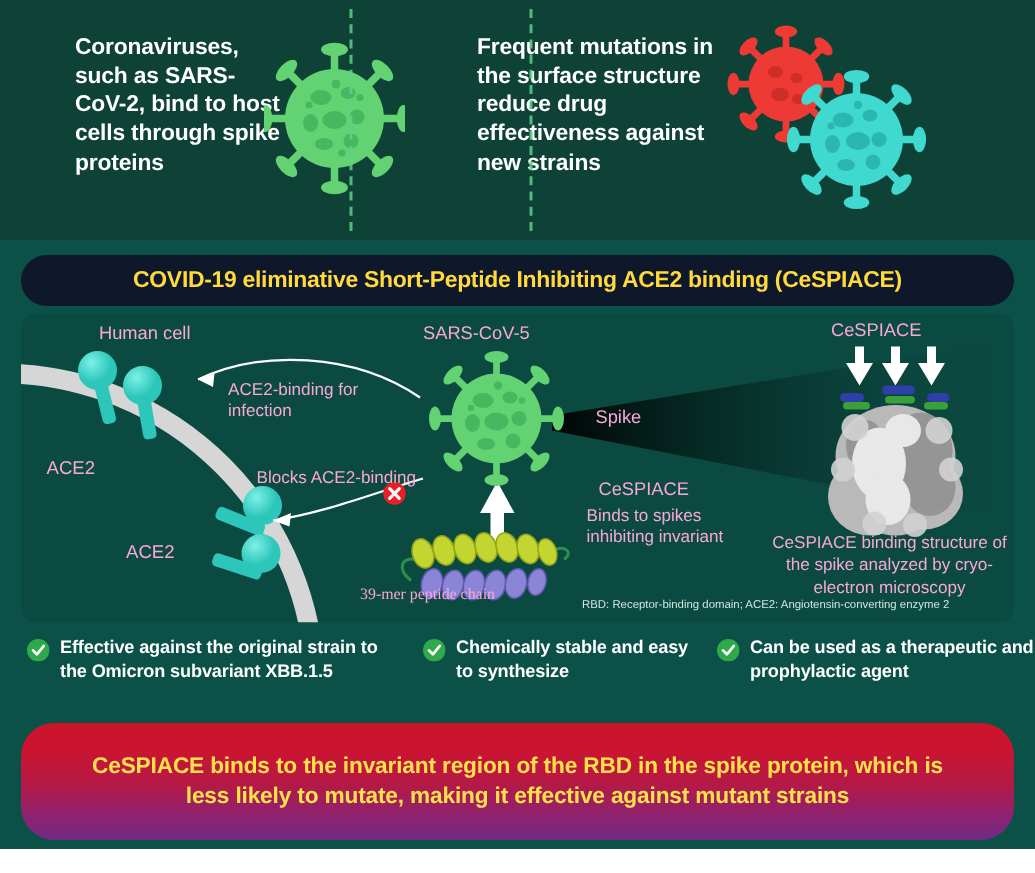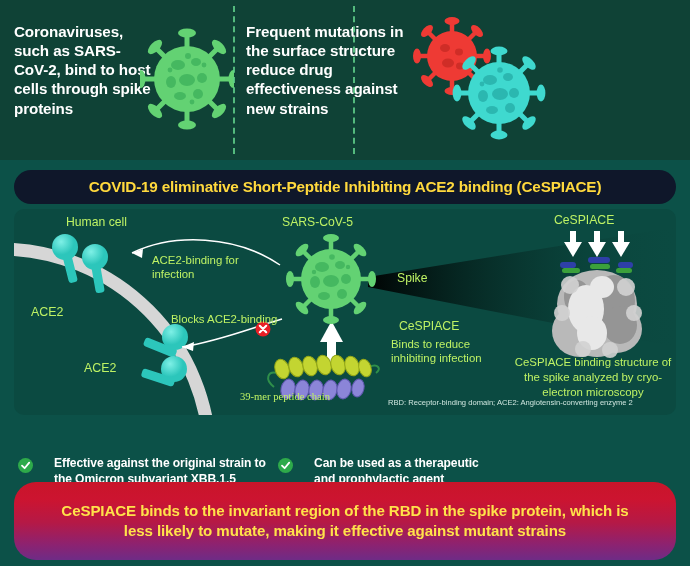--- a/index.html
+++ b/index.html
@@ -15,21 +15,21 @@
     background:#0c5148;
     overflow:hidden;
   }
 
   
   .topband {
     position:absolute; left:0; top:0; width:690px; height:160px;
     background:#0f4236;
     display:flex;
   }
-  .tpanel { position:relative; height:160px; }
+  .tpanel { position:relative; height:160px;margin-left:36px; }
   .tp1 { width:232px; }
   .tp2 { width:120px; }
   .tp3 { width:338px; }
 
   .vdash {
     position:absolute; top:6px; bottom:6px; width:0;
     border-left:2px dashed #5fd08a;
     opacity:.85;
   }
   .vdash.d1 { left:233px; }
@@ -68,21 +68,21 @@
   
   .diagram {
     position:absolute; left:14px; top:209px;
     width:662px; height:206px;
     background:#0b4a41;
     border-radius:10px;
     overflow:hidden;
   }
 
   .dlabel {
-    position:absolute; color:#bef264;
+    position:absolute; color:#f9a8d4;
     font-size:11.4px; line-height:1.22;
     white-space:nowrap;
   }
 
   .lbl-humancell { left:52px;  top:6px;  font-size:12.2px; }
   .lbl-sars      { left:268px; top:6px;  font-size:12.2px; }
   .lbl-cespiace-top { left:540px; top:4px; font-size:12.2px; }
   .lbl-ace2a     { left:17px;  top:96px; font-size:12.4px; }
   .lbl-ace2b     { left:70px;  top:152px; font-size:12.4px; }
   .lbl-binding   { left:138px; top:45px; width:96px; white-space:normal; }
@@ -96,21 +96,21 @@
   .lbl-foot      { left:374px; top:189px; font-size:7.6px; color:#cfe6df; }
 
   
   .svg-abs { position:absolute; left:0; top:0; }
 
   
   .checkrow {
     position:absolute; left:0; top:424px; width:690px; height:58px;
     display:flex;
   }
-  .chk { position:relative; display:flex; gap:21px;margin-top:32px; }
+  .chk { position:relative; display:flex; gap:7px; }
   .chk1 { width:272px; padding-left:18px; }
   .chk2 { width:200px; padding-left:10px; }
   .chk3 { width:218px; padding-left:6px; }
   .chk .cicon {
     flex:0 0 auto; width:15px; height:15px; margin-top:2px;
   }
   .chk .ctext {
     color:#ffffff; font-size:12.1px; font-weight:bold;
     line-height:1.32; letter-spacing:-0.1px;
   }
@@ -425,38 +425,47 @@
 
     <div class="dlabel lbl-humancell">Human cell</div>
     <div class="dlabel lbl-sars">SARS-CoV-5</div>
     <div class="dlabel lbl-cespiace-top">CeSPIACE</div>
     <div class="dlabel lbl-ace2a">ACE2</div>
     <div class="dlabel lbl-ace2b">ACE2</div>
     <div class="dlabel lbl-binding">ACE2-binding for infection</div>
     <div class="dlabel lbl-blocks">Blocks ACE2-binding</div>
     <div class="dlabel lbl-spike">Spike</div>
     <div class="dlabel lbl-ces-mid">CeSPIACE</div>
-    <div class="dlabel lbl-ces-sub">Binds to reduce inhibiting infection</div>
+    <div class="dlabel lbl-ces-sub">Binds to spikes inhibiting invariant</div>
     <div class="dlabel lbl-39mer">39-mer peptide chain</div>
     <div class="dlabel lbl-cryo">CeSPIACE binding structure of the spike analyzed by cryo-electron microscopy</div>
     <div class="dlabel lbl-foot">RBD: Receptor-binding domain; ACE2: Angiotensin-converting enzyme 2</div>
   </div>
 
   <div class="checkrow">
 
     <div class="chk chk1">
       <span class="cicon">
         <svg width="15" height="15" viewBox="0 0 15 15">
           <circle cx="7.5" cy="7.5" r="7.5" fill="#2eaa4a"></circle>
           <path d="M 4 7.6 L 6.6 10.2 L 11.2 4.6" stroke="#ffffff" stroke-width="1.8" fill="none" stroke-linecap="round" stroke-linejoin="round"></path>
         </svg>
       </span>
       <span class="ctext">Effective against the original strain to the Omicron subvariant XBB.1.5</span>
     </div>
 
+    <div class="chk chk2">
+      <span class="cicon">
+        <svg width="15" height="15" viewBox="0 0 15 15">
+          <circle cx="7.5" cy="7.5" r="7.5" fill="#2eaa4a"></circle>
+          <path d="M 4 7.6 L 6.6 10.2 L 11.2 4.6" stroke="#ffffff" stroke-width="1.8" fill="none" stroke-linecap="round" stroke-linejoin="round"></path>
+        </svg>
+      </span>
+      <span class="ctext">Chemically stable and easy to synthesize</span>
+    </div>
 
     <div class="chk chk3">
       <span class="cicon">
         <svg width="15" height="15" viewBox="0 0 15 15">
           <circle cx="7.5" cy="7.5" r="7.5" fill="#2eaa4a"></circle>
           <path d="M 4 7.6 L 6.6 10.2 L 11.2 4.6" stroke="#ffffff" stroke-width="1.8" fill="none" stroke-linecap="round" stroke-linejoin="round"></path>
         </svg>
       </span>
       <span class="ctext">Can be used as a therapeutic and prophylactic agent</span>
     </div>

